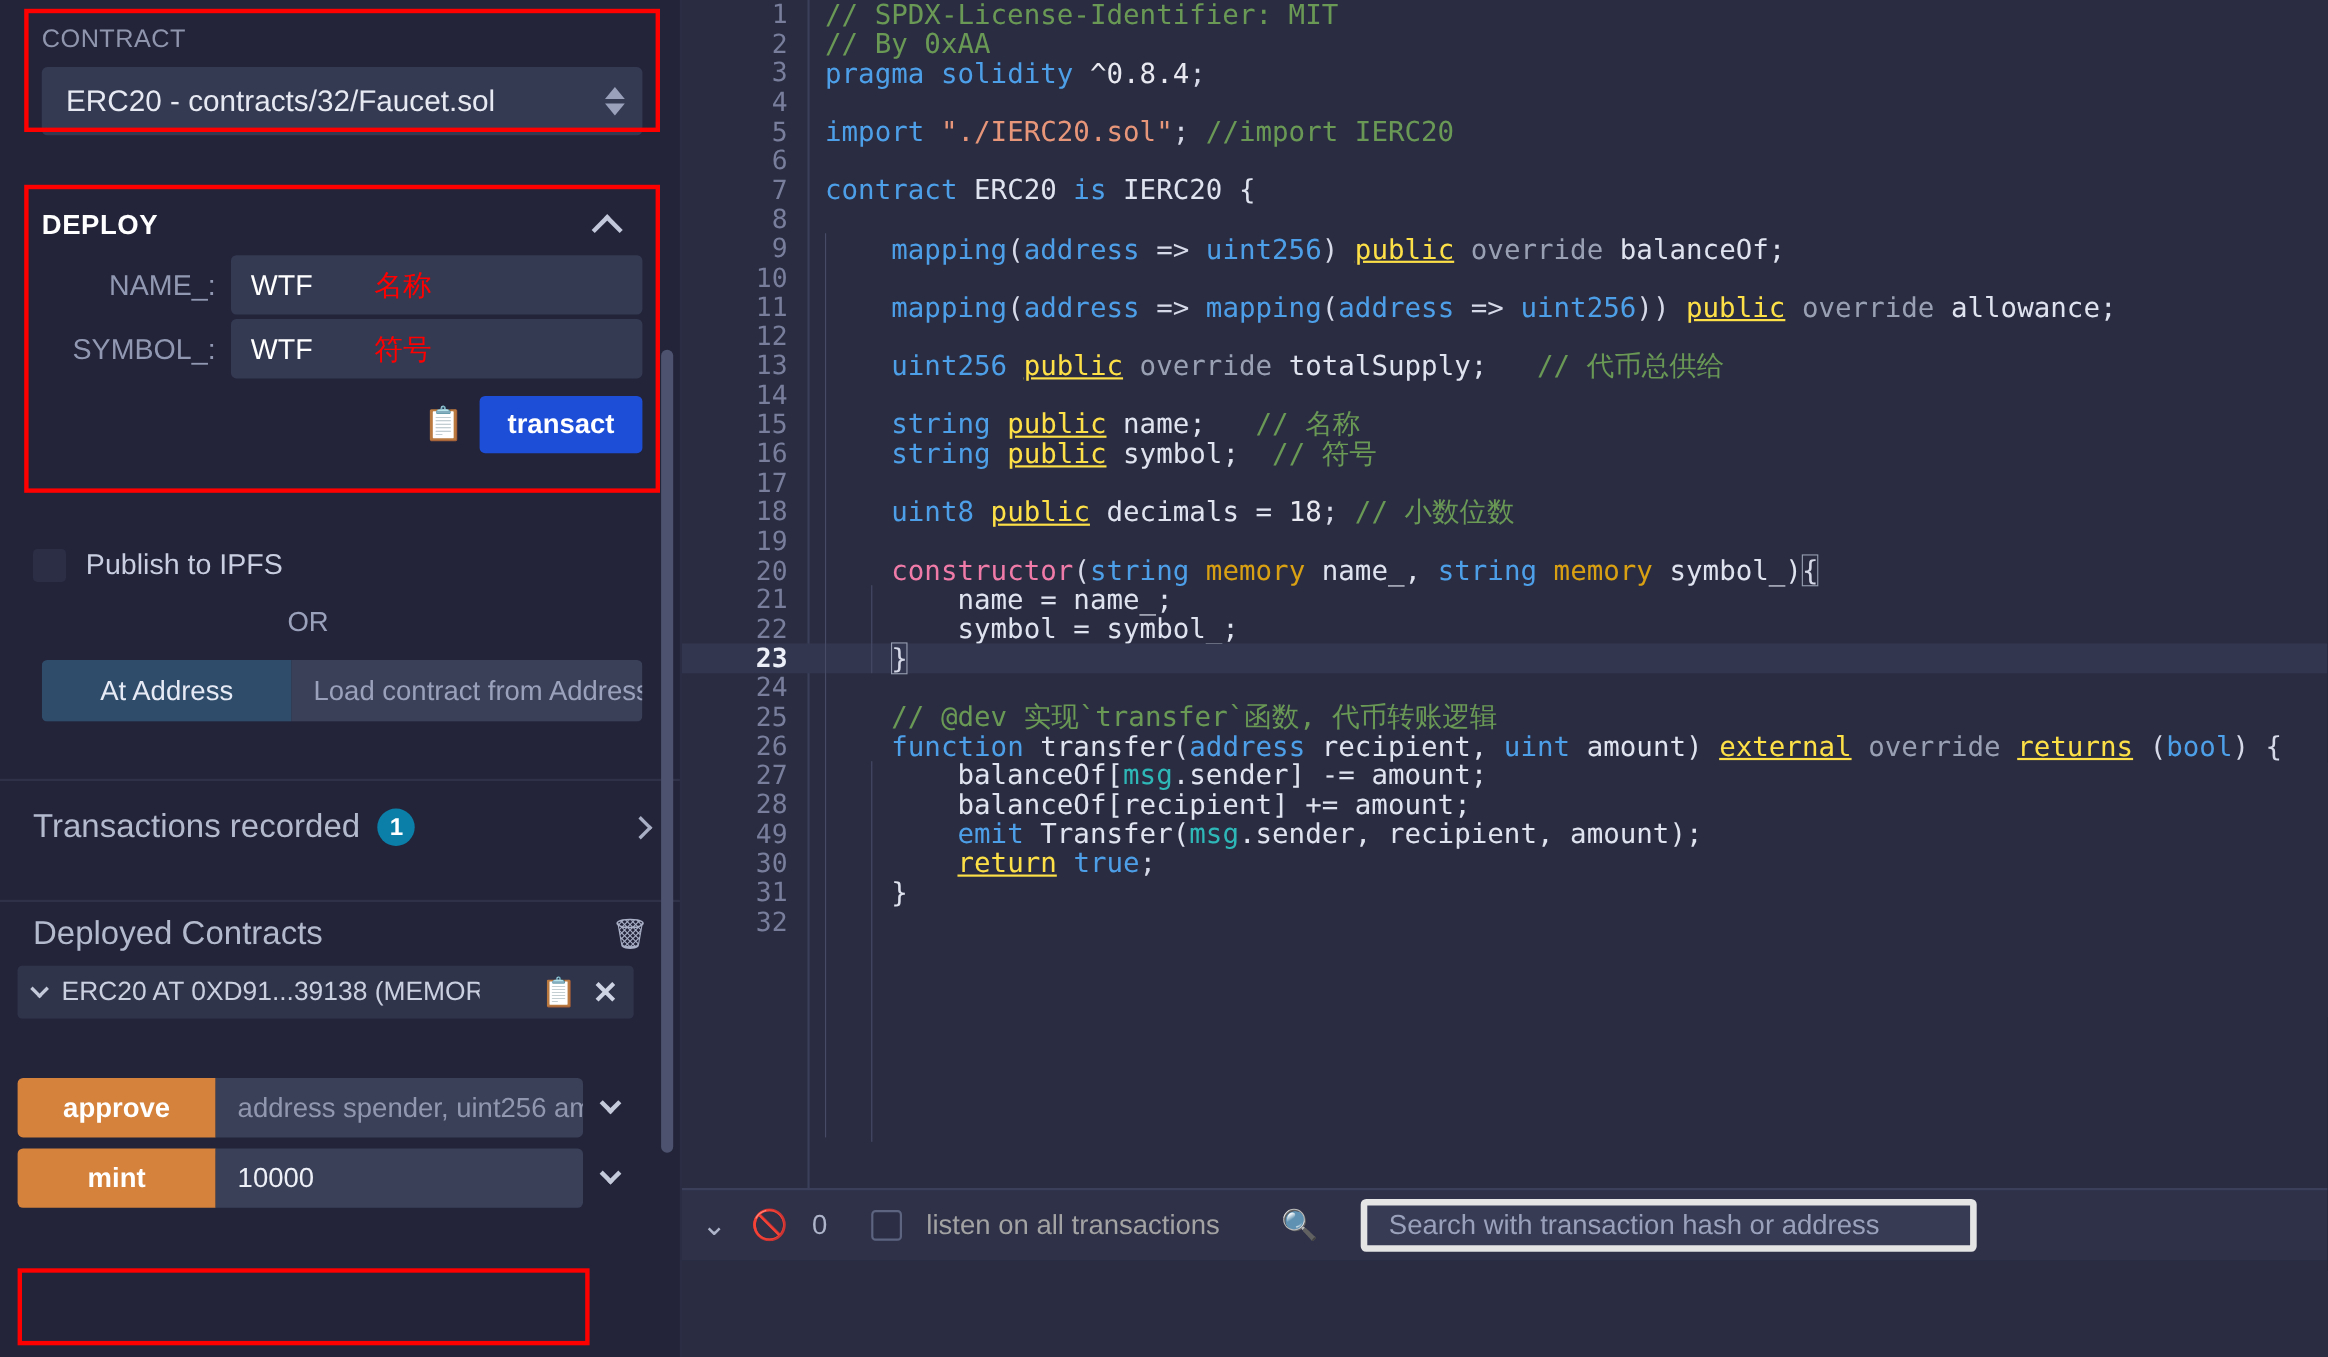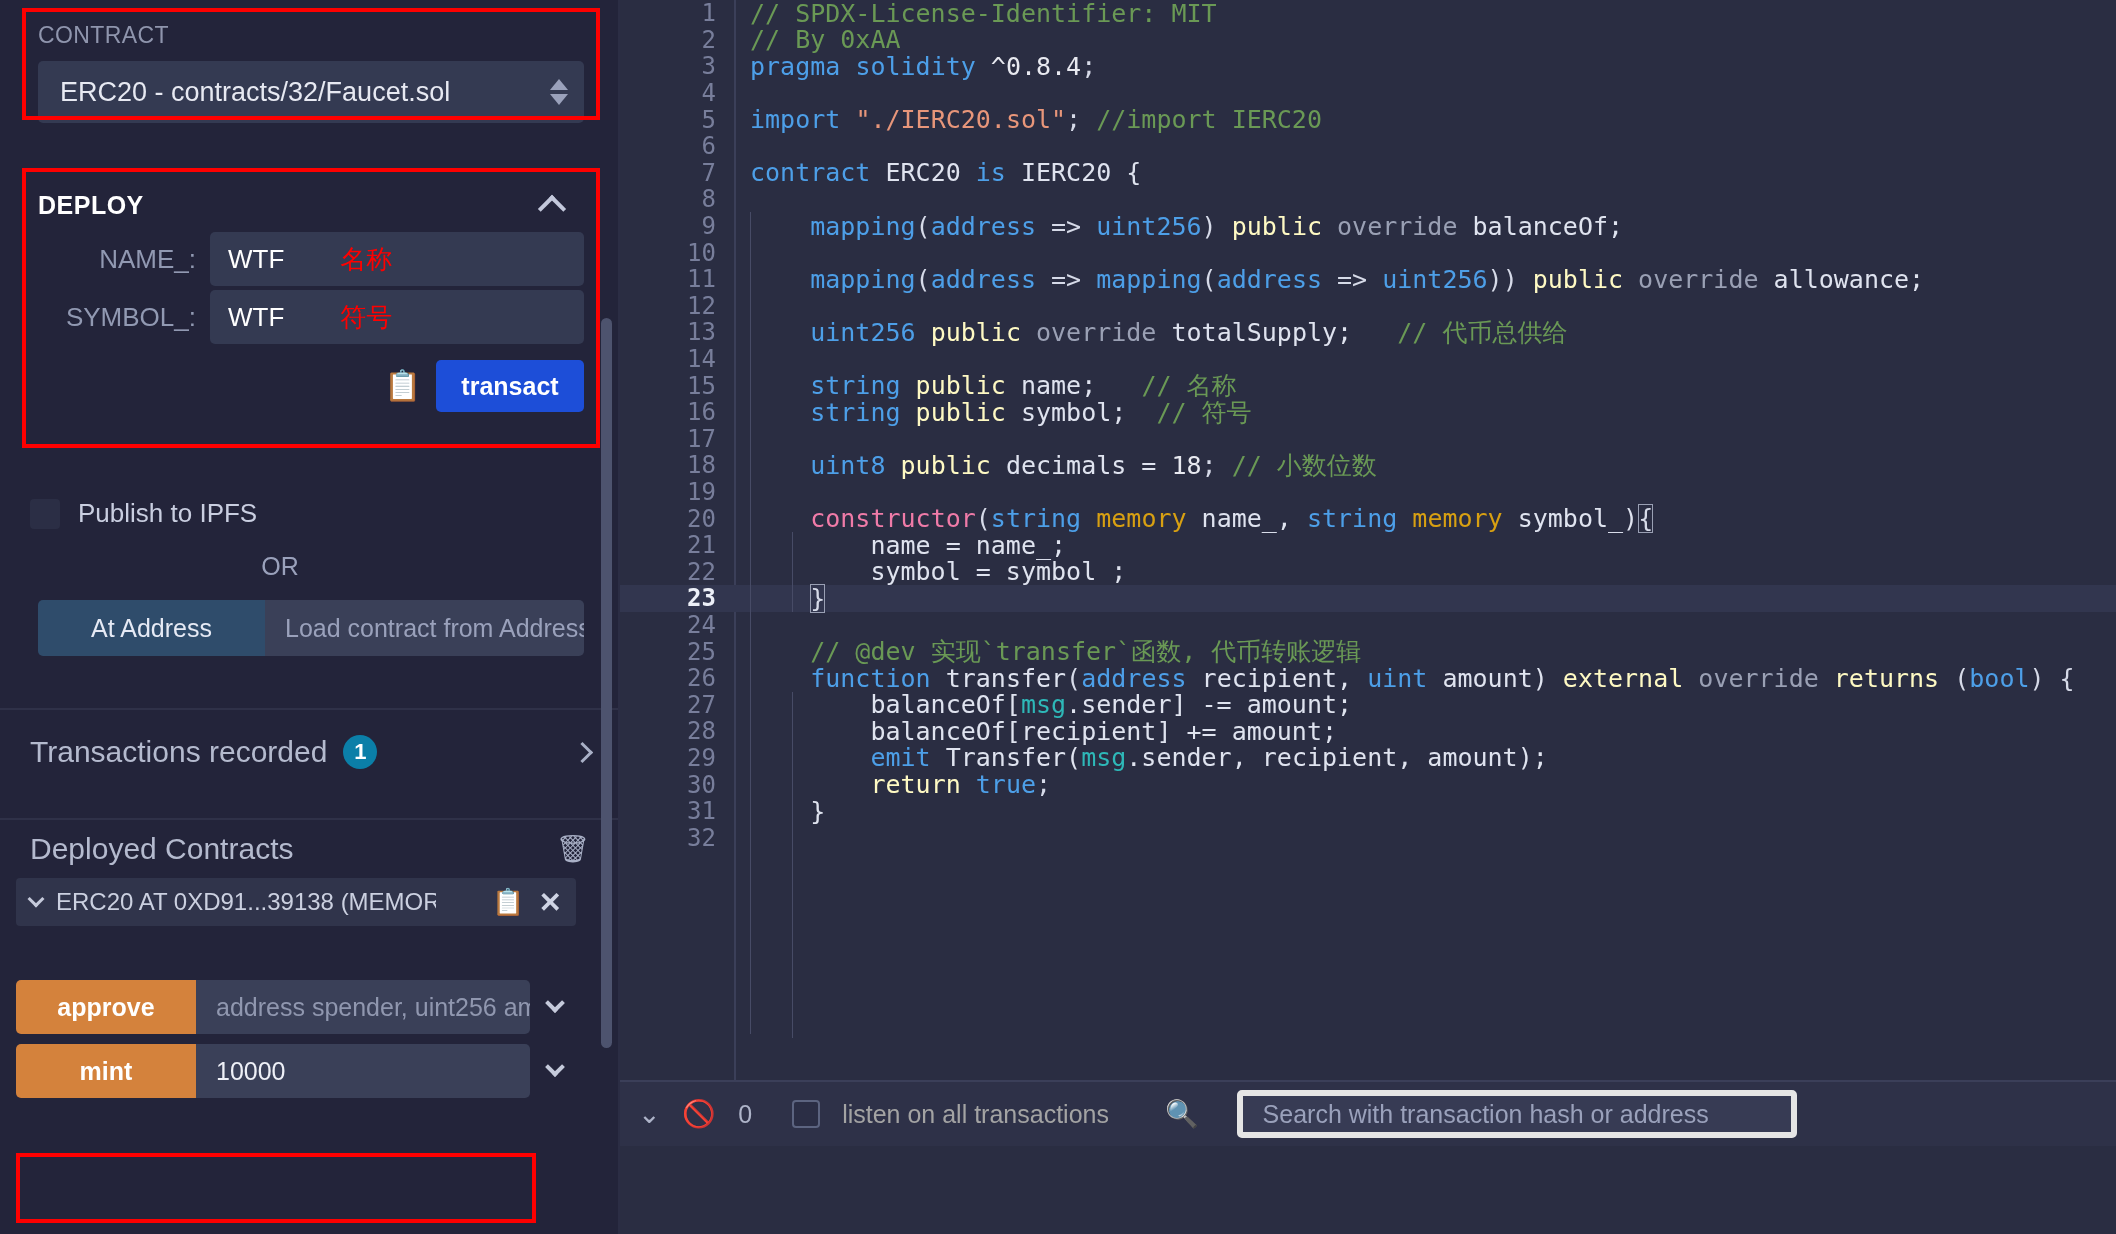--- a/index.html
+++ b/index.html
@@ -216,21 +216,21 @@
   .cline.active .lnum { color: #eceff7; font-weight: bold; }
   .ctext { padding-left: 16px; color: #d6dae8; }
   .indent-guide {
     position: absolute; top: 0; height: 100%; width: 1px; background: #474b66;
   }
 
   
   .c-comment { color: #6a9955; }
   .c-kw      { color: #4d9fe8; }
   .c-type    { color: #4d9fe8; }
-  .c-green   { color: #fef9c3; }
+  .c-green   { color: #fde047; text-decoration: underline; }
   .c-gray    { color: #9aa0b4; }
   .c-str     { color: #e8967a; }
   .c-id      { color: #dfe3ef; }
   .c-pink    { color: #f07ba8; }
   .c-orange  { color: #d8a012; }
   .c-teal    { color: #2eb8b8; }
   .c-num     { color: #e8e9f0; }
   .c-plain   { color: #d6dae8; }
   .bracket-box { outline: 1px solid #9aa0b4; outline-offset: -1px; }
 
@@ -382,21 +382,21 @@
           <div class="cline"><span class="lnum">19</span><span class="ctext"></span></div>
           <div class="cline"><span class="lnum">20</span><span class="ctext"><span class="c-plain">    </span><span class="c-pink">constructor</span><span class="c-plain">(</span><span class="c-type">string</span><span class="c-plain"> </span><span class="c-orange">memory</span><span class="c-id"> name_, </span><span class="c-type">string</span><span class="c-plain"> </span><span class="c-orange">memory</span><span class="c-id"> symbol_)</span><span class="c-plain bracket-box">{</span></span></div>
           <div class="cline"><span class="lnum">21</span><span class="ctext"><span class="c-id">        name = name_;</span></span></div>
           <div class="cline"><span class="lnum">22</span><span class="ctext"><span class="c-id">        symbol = symbol_;</span></span></div>
           <div class="cline active"><span class="lnum">23</span><span class="ctext"><span class="c-plain">    </span><span class="c-plain bracket-box">}</span></span></div>
           <div class="cline"><span class="lnum">24</span><span class="ctext"></span></div>
           <div class="cline"><span class="lnum">25</span><span class="ctext"><span class="c-plain">    </span><span class="c-comment">// @dev 实现`transfer`函数, 代币转账逻辑</span></span></div>
           <div class="cline"><span class="lnum">26</span><span class="ctext"><span class="c-plain">    </span><span class="c-kw">function</span><span class="c-id"> transfer</span><span class="c-plain">(</span><span class="c-type">address</span><span class="c-id"> recipient, </span><span class="c-type">uint</span><span class="c-id"> amount) </span><span class="c-green">external</span><span class="c-plain"> </span><span class="c-gray">override</span><span class="c-plain"> </span><span class="c-green">returns</span><span class="c-plain"> (</span><span class="c-type">bool</span><span class="c-plain">) {</span></span></div>
           <div class="cline"><span class="lnum">27</span><span class="ctext"><span class="c-id">        balanceOf[</span><span class="c-teal">msg</span><span class="c-id">.sender] -= amount;</span></span></div>
           <div class="cline"><span class="lnum">28</span><span class="ctext"><span class="c-id">        balanceOf[recipient] += amount;</span></span></div>
-          <div class="cline"><span class="lnum">29</span><span class="ctext"><span class="c-plain">        </span><span class="c-kw">emit</span><span class="c-id"> Transfer(</span><span class="c-teal">msg</span><span class="c-id">.sender, recipient, amount);</span></span></div>
+          <div class="cline"><span class="lnum">49</span><span class="ctext"><span class="c-plain">        </span><span class="c-kw">emit</span><span class="c-id"> Transfer(</span><span class="c-teal">msg</span><span class="c-id">.sender, recipient, amount);</span></span></div>
           <div class="cline"><span class="lnum">30</span><span class="ctext"><span class="c-plain">        </span><span class="c-green">return</span><span class="c-plain"> </span><span class="c-type">true</span><span class="c-plain">;</span></span></div>
           <div class="cline"><span class="lnum">31</span><span class="ctext"><span class="c-id">    }</span></span></div>
           <div class="cline"><span class="lnum">32</span><span class="ctext"></span></div>
         </div>
     <div class="indent-guide" style="left: 130px; top: 212px; height: 822px;"></div>
         <div class="indent-guide" style="left: 172px; top: 532px; height: 80px;"></div>
         <div class="indent-guide" style="left: 172px; top: 692px; height: 346px;"></div>
       </div>
 
     <div class="term-bar">

